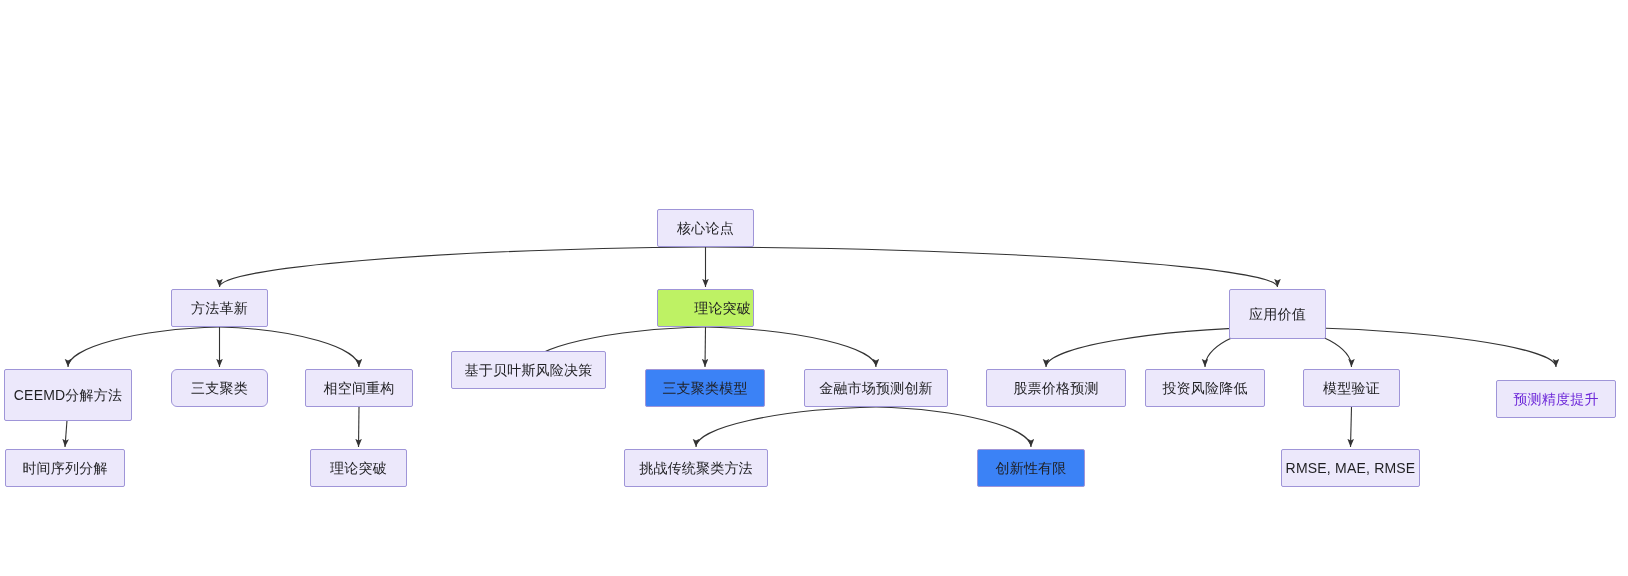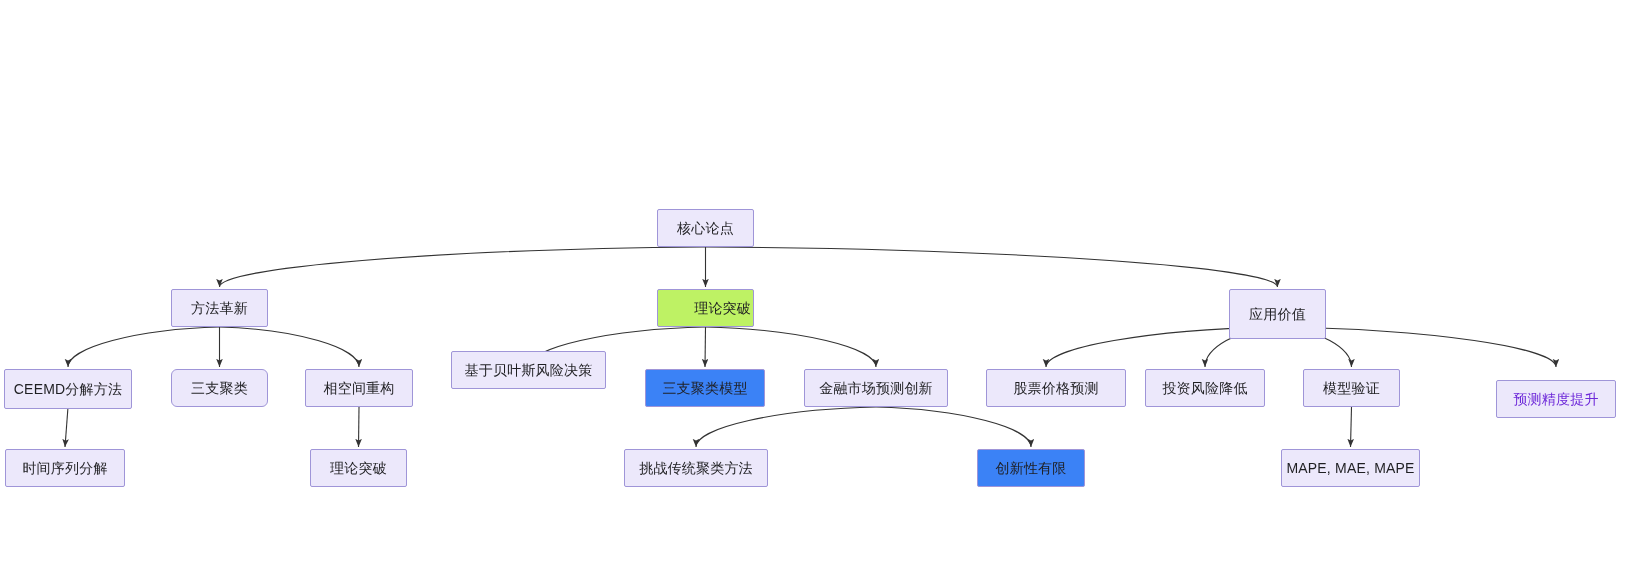--- a/index.html
+++ b/index.html
@@ -85,21 +85,21 @@
       </div>
       <div class="node" style="left: 171px; top: 289px; width: 97px; height: 38px; background: rgb(236, 232, 251); border-color: rgb(159, 149, 216); color: rgb(31, 31, 34);">
         <span class="node-label">方法革新</span>
       </div>
       <div class="node" style="left: 657px; top: 289px; width: 97px; height: 38px; background: #bef264; border-color: rgb(159, 149, 216); color: rgb(31, 31, 34); justify-content: flex-end;">
         <span class="node-label">理论突破</span>
       </div>
       <div class="node" style="left: 1229px; top: 289px; width: 97px; height: 50px; background: rgb(236, 232, 251); border-color: rgb(159, 149, 216); color: rgb(31, 31, 34);">
         <span class="node-label">应用价值</span>
       </div>
-      <div class="node" style="left: 4px; top: 369px; width: 128px; height: 40px; background: rgb(236, 232, 251); border-color: rgb(159, 149, 216); color: rgb(31, 31, 34);">
+      <div class="node" style="left: 4px; top: 369px; width: 128px; height: 52px; background: rgb(236, 232, 251); border-color: rgb(159, 149, 216); color: rgb(31, 31, 34);">
         <span class="node-label">CEEMD分解方法</span>
       </div>
       <div class="node" style="left: 171px; top: 369px; width: 97px; height: 38px; background: rgb(236, 232, 251); border-color: rgb(159, 149, 216); color: rgb(31, 31, 34); border-radius: 6px;">
         <span class="node-label">三支聚类</span>
       </div>
       <div class="node" style="left: 305px; top: 369px; width: 108px; height: 38px; background: rgb(236, 232, 251); border-color: rgb(159, 149, 216); color: rgb(31, 31, 34);">
         <span class="node-label">相空间重构</span>
       </div>
       <div class="node" style="left: 451px; top: 351px; width: 155px; height: 38px; background: rgb(236, 232, 251); border-color: rgb(159, 149, 216); color: rgb(31, 31, 34);">
         <span class="node-label">基于贝叶斯风险决策</span>
@@ -128,16 +128,16 @@
       <div class="node" style="left: 310px; top: 449px; width: 97px; height: 38px; background: rgb(236, 232, 251); border-color: rgb(159, 149, 216); color: rgb(31, 31, 34);">
         <span class="node-label">理论突破</span>
       </div>
       <div class="node" style="left: 624px; top: 449px; width: 144px; height: 38px; background: rgb(236, 232, 251); border-color: rgb(159, 149, 216); color: rgb(31, 31, 34);">
         <span class="node-label">挑战传统聚类方法</span>
       </div>
       <div class="node" style="left: 977px; top: 449px; width: 108px; height: 38px; background: #3b82f6; border-color: rgb(159, 149, 216); color: rgb(31, 31, 34);">
         <span class="node-label">创新性有限</span>
       </div>
       <div class="node" style="left: 1281px; top: 449px; width: 139px; height: 38px; background: rgb(236, 232, 251); border-color: rgb(159, 149, 216); color: rgb(31, 31, 34);">
-        <span class="node-label">MAPE, MAE, MAPE</span>
+        <span class="node-label">RMSE, MAE, RMSE</span>
       </div>
     </div>
 </div>
 
 </body></html>

